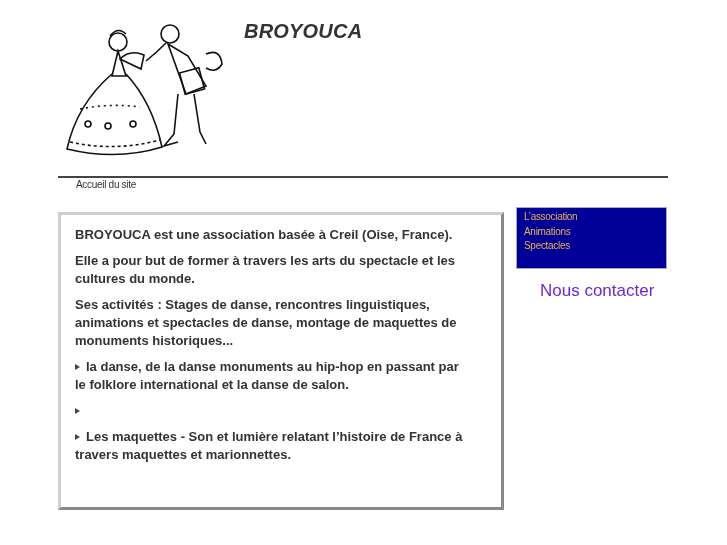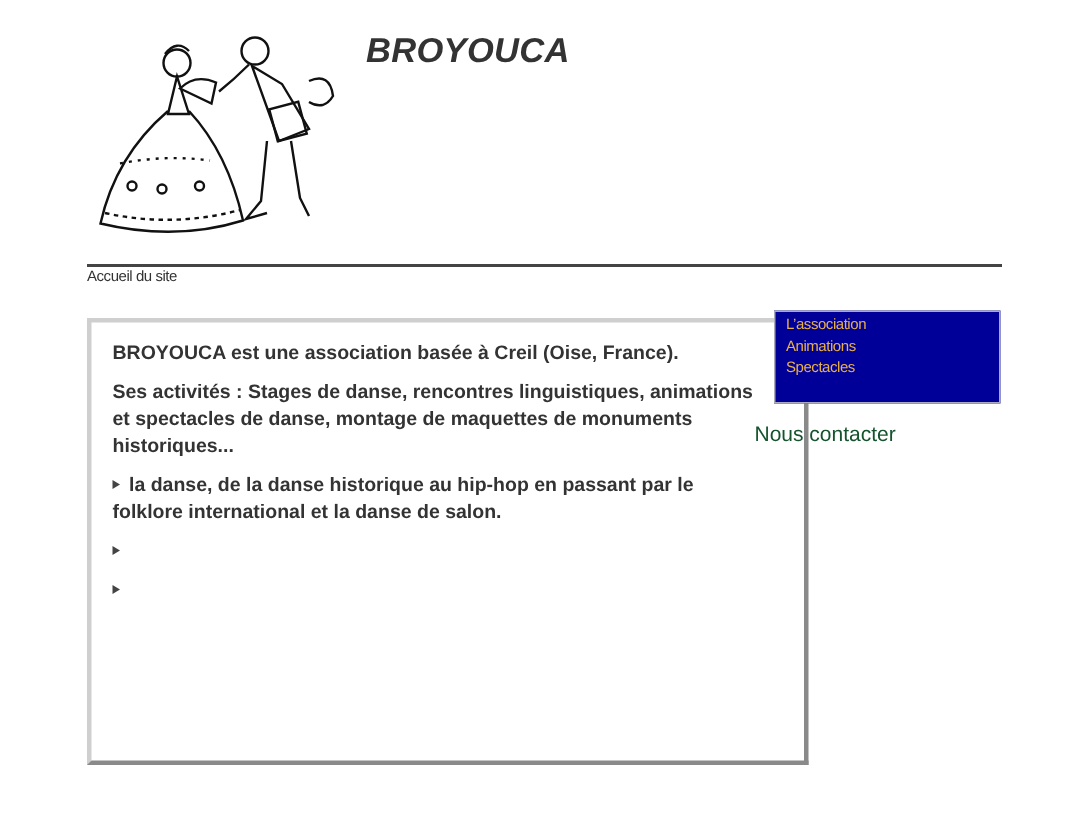--- a/index.html
+++ b/index.html
@@ -1,27 +1,27 @@
 <!DOCTYPE html>
 <html><head>
 <meta charset="utf-8">
 <style>
   html, body { margin:0; padding:0; background:#fff; }
   body { width:727px; height:545px; position:relative; overflow:hidden; font-family:"Liberation Sans", sans-serif; color:#222; }
   .logo { position:absolute; left:58px; top:14px; width:190px; height:150px; }
-  .site-title { position:absolute; left:244px; top:20px; font-size:23px; font-weight:bold; font-style:italic; color:#333; letter-spacing:0.2px; }
+  .site-title { position:absolute; left:244px; top:20px; font-size:20px; font-weight:bold; font-style:italic; color:#333; letter-spacing:0.2px; }
   .rule { position:absolute; left:58px; top:176px; width:610px; height:2px; background:#444; }
-  .breadcrumb { position:absolute; left:58px; top:179px; font-size:10px; color:#333; letter-spacing:-0.3px; }
-  .content { position:absolute; left:58px; top:212px; width:481px; height:298px; box-sizing:border-box;
+  .breadcrumb { position:absolute; left:76px; top:179px; font-size:10px; color:#333; letter-spacing:-0.3px; }
+  .content { position:absolute; left:58px; top:212px; width:446px; height:298px; box-sizing:border-box;
              border:3px solid; border-color:#cfcfcf #8a8a8a #8a8a8a #cfcfcf; background:#fff; padding:11px 28px 0 14px; }
   .content p { margin:0 0 8px 0; font-size:13px; font-weight:bold; line-height:18px; color:#333; }
   .bullet { display:inline-block; width:0; height:0; border-left:5px solid #444; border-top:3.5px solid transparent; border-bottom:3.5px solid transparent; margin:0 6px 1px 0; vertical-align:middle; }
   .nav { position:absolute; left:516px; top:207px; width:151px; height:62px; box-sizing:border-box; background:#000099; border:1px solid #aab; padding:2px 0 0 7px; }
   .nav a { display:block; font-size:10px; color:#e8b048; text-decoration:none; line-height:14.5px; letter-spacing:-0.3px; }
-  .contact { position:absolute; left:503px; top:281px; font-size:14px; color:#14532d; text-decoration:none; }
+  .contact { position:absolute; left:540px; top:281px; font-size:17px; color:#6d28d9; text-decoration:none; }
 </style>
 </head>
 <body>
 
 <div class="logo">
   <svg width="190" height="150" viewBox="0 0 190 150" fill="none" stroke="#111" stroke-width="1.6">
 
     <circle cx="60" cy="28" r="9"></circle>
     <path d="M52 22 q8 -10 16 -2"></path>
     <path d="M60 37 l-6 25 l14 0 z"></path>
@@ -44,24 +44,25 @@
 </div>
 
 <div class="site-title">BROYOUCA</div>
 
 <div class="rule"></div>
 
 <a class="breadcrumb">Accueil du site</a>
 
 <div class="content">
   <p>BROYOUCA est une association basée à Creil (Oise, France).</p>
+  <p>Elle a pour but de former à travers les arts du spectacle et les cultures du monde.</p>
   <p>Ses activités : Stages de danse, rencontres linguistiques, animations et spectacles de danse, montage de maquettes de monuments historiques...</p>
-  <p><span class="bullet"></span><span>la danse, de la danse historique au hip-hop en passant par le folklore international et la danse de salon.</span></p>
+  <p><span class="bullet"></span><span>la danse, de la danse monuments au hip-hop en passant par le folklore international et la danse de salon.</span></p>
   <p><span class="bullet"></span></p>
-  <p><span class="bullet"></span></p>
+  <p><span class="bullet"></span><span>Les maquettes - Son et lumière relatant l’histoire de France à travers maquettes et marionnettes.</span></p>
 </div>
 
 <nav class="nav">
   <a>L’association</a>
   <a>Animations</a>
   <a>Spectacles</a>
 </nav>
 
 <a class="contact">Nous contacter</a>
 

